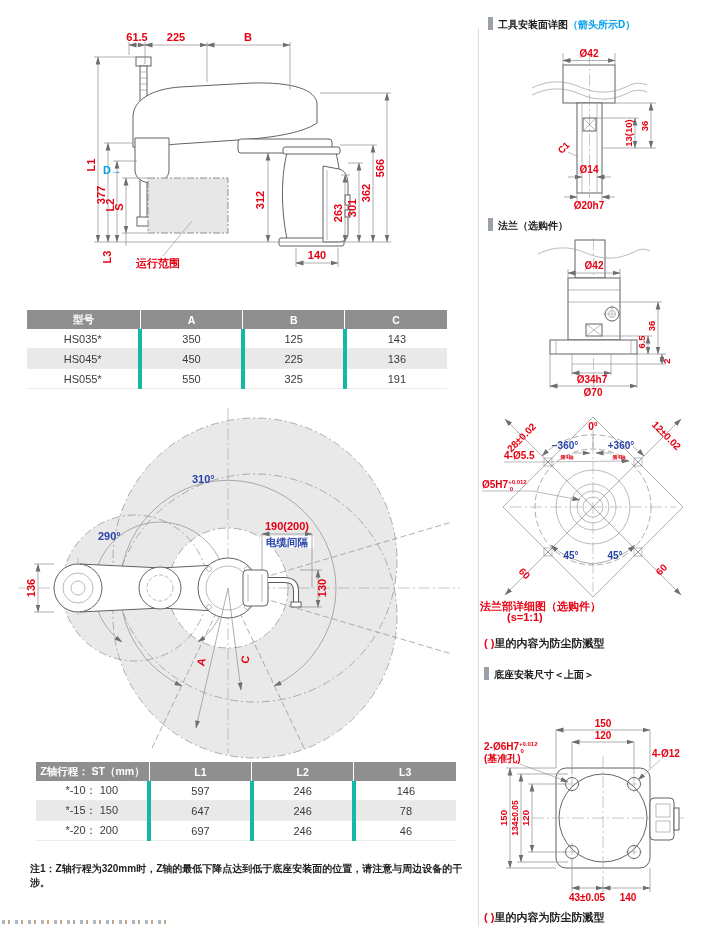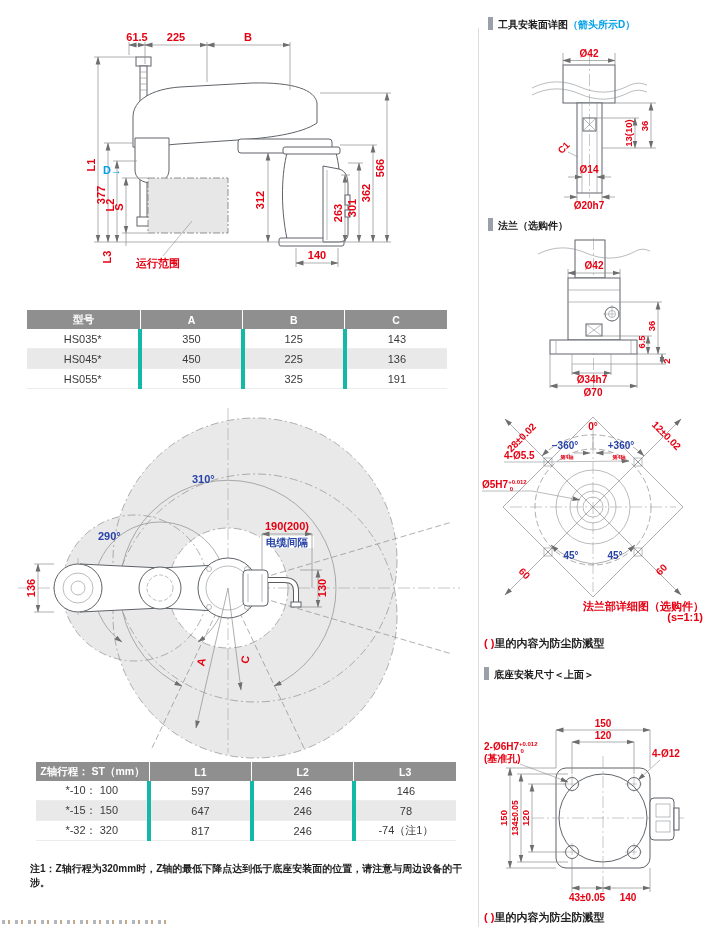--- a/index.html
+++ b/index.html
@@ -23,21 +23,21 @@
   .sec-h{font-size:10px;font-weight:bold;color:#1a1a1a;white-space:nowrap}
   .sec-h .bullet{display:inline-block;width:5px;height:13px;background:#9aa0a8;margin-right:5px;vertical-align:-2px}
   .sec-h .accent{color:#00a0e9}
   .dtable{border-collapse:collapse;table-layout:fixed;width:420px;font-size:11px;color:#3a3a3a;border-bottom:1px solid #c8c8c8}
   .dtable th{background:#8f8f8f;color:#fff;font-weight:bold;height:19px;padding:0;border-right:1px solid #fff;font-size:10.5px}
   .dtable th:last-child{border-right:0}
   .dtable td{text-align:center;height:19px;padding:0;border-right:4px solid #14b8a6;border-bottom:1px solid #ececec;background:#fff}
   .dtable td:last-child{border-right:0}
   .dtable tbody tr:nth-child(even) td{background:#e9e9e9}
   .note{font-size:10px;font-weight:bold;color:#222;line-height:1.35}
-  .cap{font-size:11px;font-weight:bold;color:#e60012;text-align:right}
+  .cap{font-size:11px;font-weight:bold;color:#e60012;text-align:left}
   .pnote{font-size:11px;font-weight:bold;color:#222}
   .pnote .paren{color:#e60012}
   .divider{position:absolute;left:478px;top:28px;width:1px;height:899px;background:#dcdcdc}
   .frag{position:absolute;left:2px;top:920px;width:168px;height:4px;opacity:.75;
         background:repeating-linear-gradient(90deg,#98a0a8 0 3px,transparent 3px 6px,#b08a62 6px 8px,transparent 8px 13px)}
 </style>
 </head>
 <body>
 
 <div id="page">
@@ -233,24 +233,24 @@
         <td>246</td>
         <td>146</td>
       </tr>
       <tr>
         <td>*-15： 150</td>
         <td>647</td>
         <td>246</td>
         <td>78</td>
       </tr>
       <tr>
-        <td>*-32： 320</td>
-        <td>817</td>
+        <td>*-20： 200</td>
+        <td>697</td>
         <td>246</td>
-        <td>-74（注1）</td>
+        <td>46</td>
       </tr>
     </tbody>
   </table>
 
   <div class="abs note" style="left:30px;top:862px;width:440px">注1：Z轴行程为320mm时，Z轴的最低下降点达到低于底座安装面的位置，请注意与周边设备的干涉。</div>
 
   <div class="frag"></div>
 
   <div class="abs sec-h" style="left:488px;top:17px">
     <span class="bullet"></span><span>工具安装面详图</span><span class="accent">（箭头所示D）</span>

